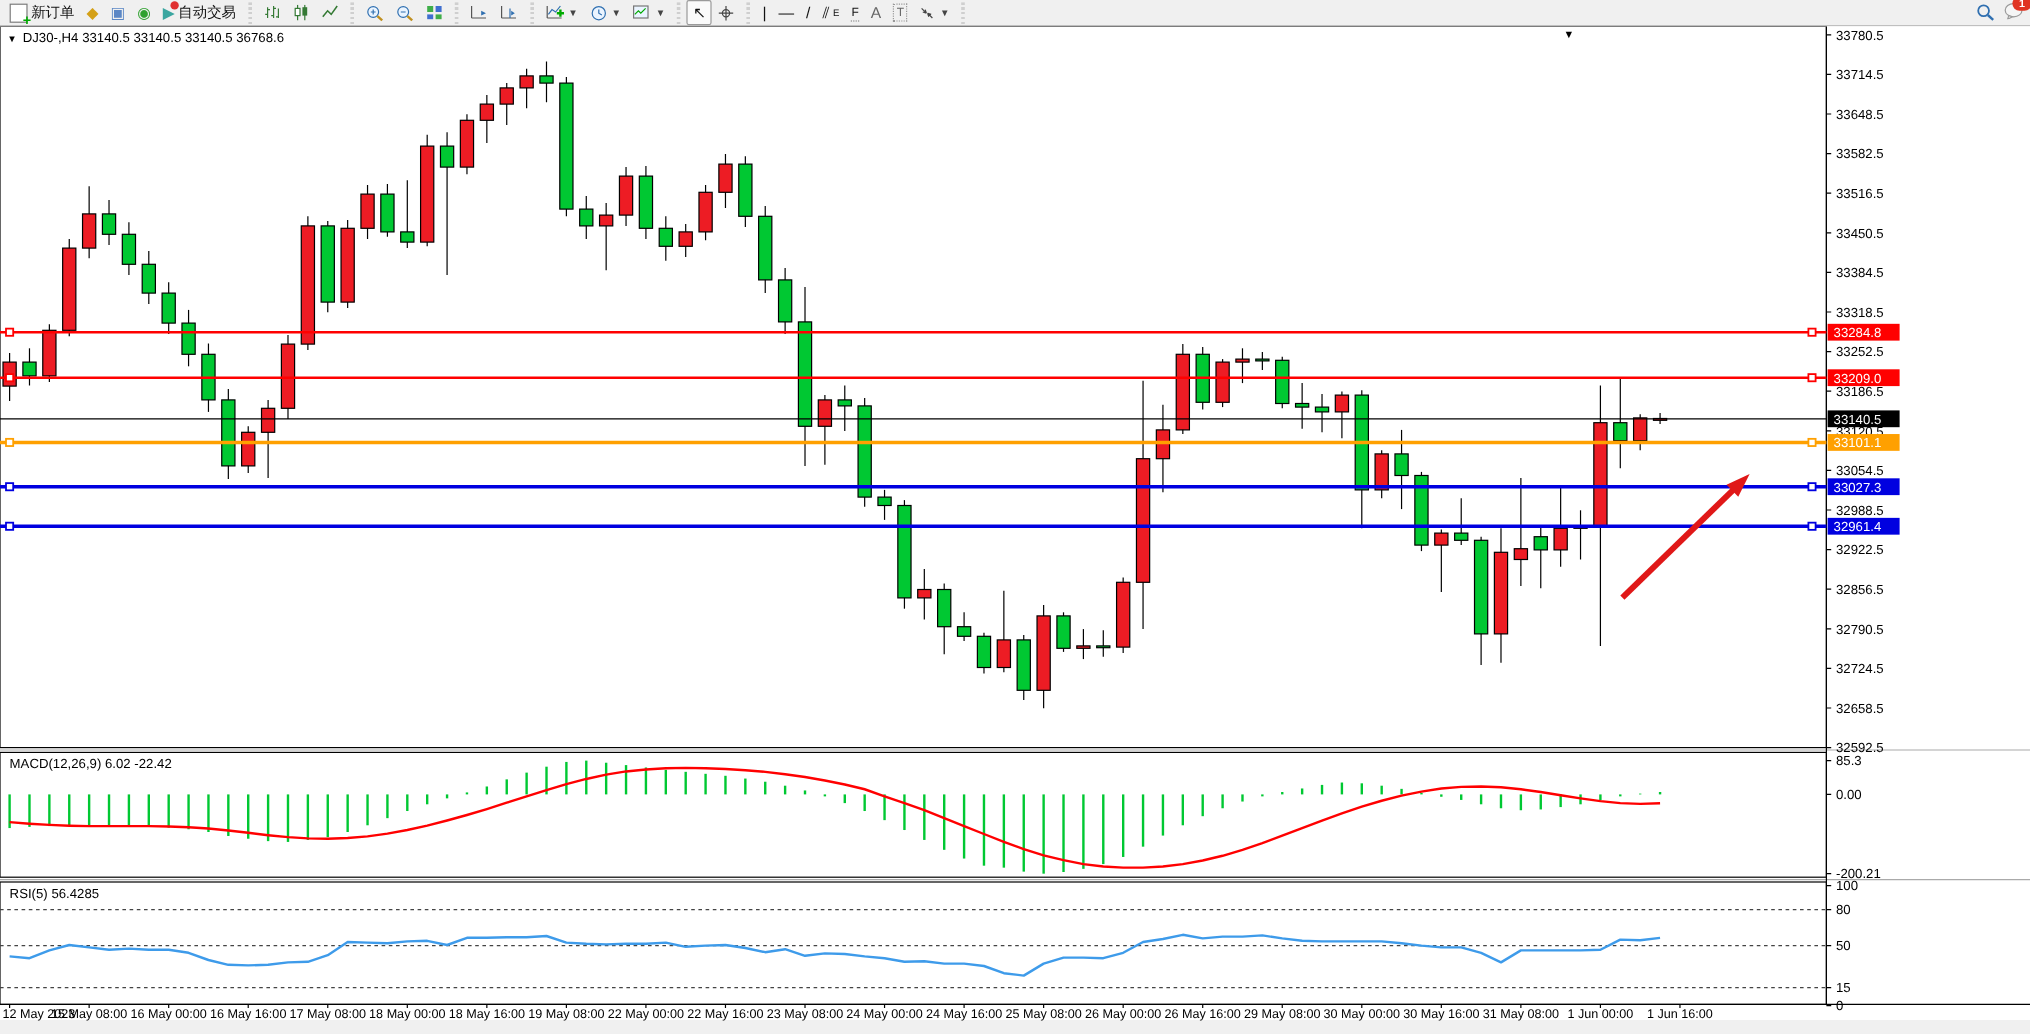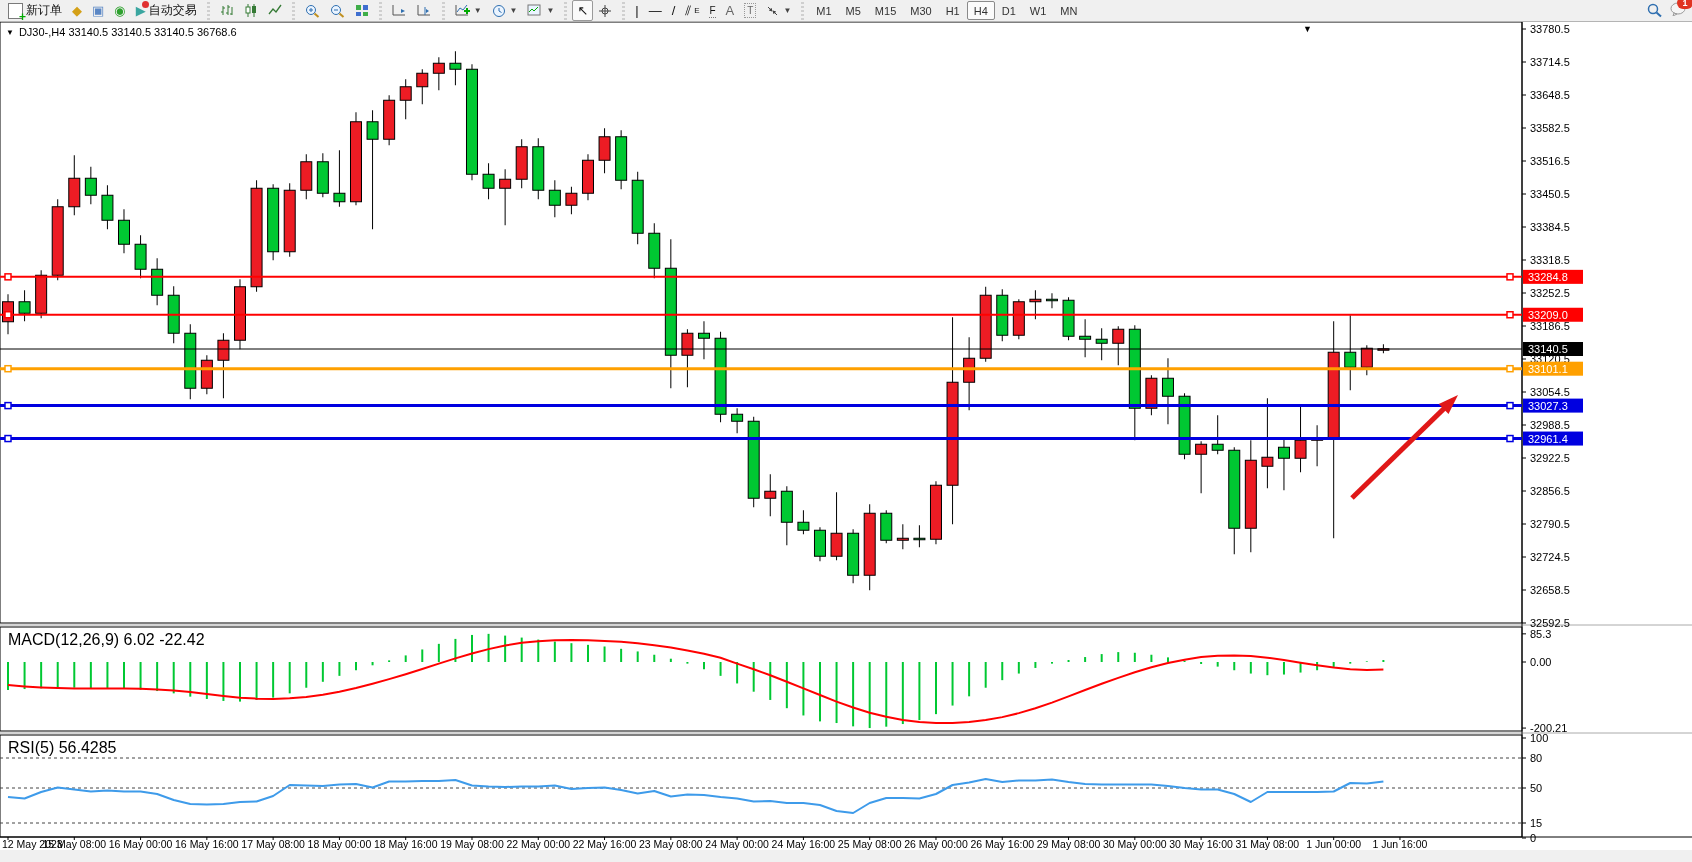--- a/index.html
+++ b/index.html
@@ -23,21 +23,21 @@
   .chat-wrap{position:relative;}
   .badge{position:absolute;top:-5px;right:-7px;min-width:12px;height:12px;border-radius:7px;background:#e03422;
          color:#fff;font-size:9px;font-weight:bold;display:flex;align-items:center;justify-content:center;padding:0 2px;}
   .caret{font-size:8px;color:#444;margin-left:1px;}
   
   .chart-wrap{position:absolute;top:22px;left:0;width:1692px;height:840px;background:#fff;}
   #chart{position:absolute;top:0;left:0;}
   .symbol-title{position:absolute;top:4px;left:6px;font-size:11px;color:#000;z-index:3;display:flex;gap:5px;align-items:center;}
   .symbol-title .tri{font-size:8px;}
   .chart-caret{position:absolute;top:2px;left:1303px;font-size:9px;color:#000;z-index:3;}
-  .ind-label{position:absolute;left:8px;font-size:16px;color:#000;z-index:3;}
+  .ind-label{position:absolute;left:8px;font-size:11px;color:#000;z-index:3;}
   #macd-label{top:609px;}
   #rsi-label{top:717px;}
   svg text{font-family:"Liberation Sans",sans-serif;}
 </style>
 </head>
 <body>
 
 <div class="app">
 
   <div class="toolbar">
@@ -188,31 +188,20 @@
         </div>
       <div class="tb-btn">
         <svg width="13" height="12">
             <path d="M2 2l4 4M6 6l-1-3M6 6l-3-1" stroke="#444"></path>
             <path d="M11 10L7 6M7 6l1 3M7 6l3 1" stroke="#444"></path>
           </svg>
         <span class="caret">▼</span>
       </div>
     </div>
     <div class="tb-sep"></div>
-    <div class="tb-group">
-      <div class="tf-btn tb-btn">M1</div>
-      <div class="tf-btn tb-btn">M5</div>
-      <div class="tf-btn tb-btn">M15</div>
-      <div class="tf-btn tb-btn">M30</div>
-      <div class="tf-btn tb-btn">H1</div>
-      <div class="tf-btn tb-btn active">H4</div>
-      <div class="tf-btn tb-btn">D1</div>
-      <div class="tf-btn tb-btn">W1</div>
-      <div class="tf-btn tb-btn">MN</div>
-    </div>
     <div class="tb-right">
       <svg width="15" height="15">
           <circle cx="6" cy="6" r="4.5" fill="none" stroke="#2f6fb0" stroke-width="1.5"></circle>
           <path d="M9.5 9.5l4.5 4" stroke="#2f6fb0" stroke-width="2"></path>
         </svg>
       <div class="chat-wrap">
         <svg width="16" height="14">
             <ellipse cx="8" cy="6.5" rx="7" ry="5.5" fill="#f5f5f5" stroke="#9a9a9a"></ellipse>
             <path d="M4 11l-1 3 4-2z" fill="#f5f5f5" stroke="#9a9a9a"></path>
           </svg>

